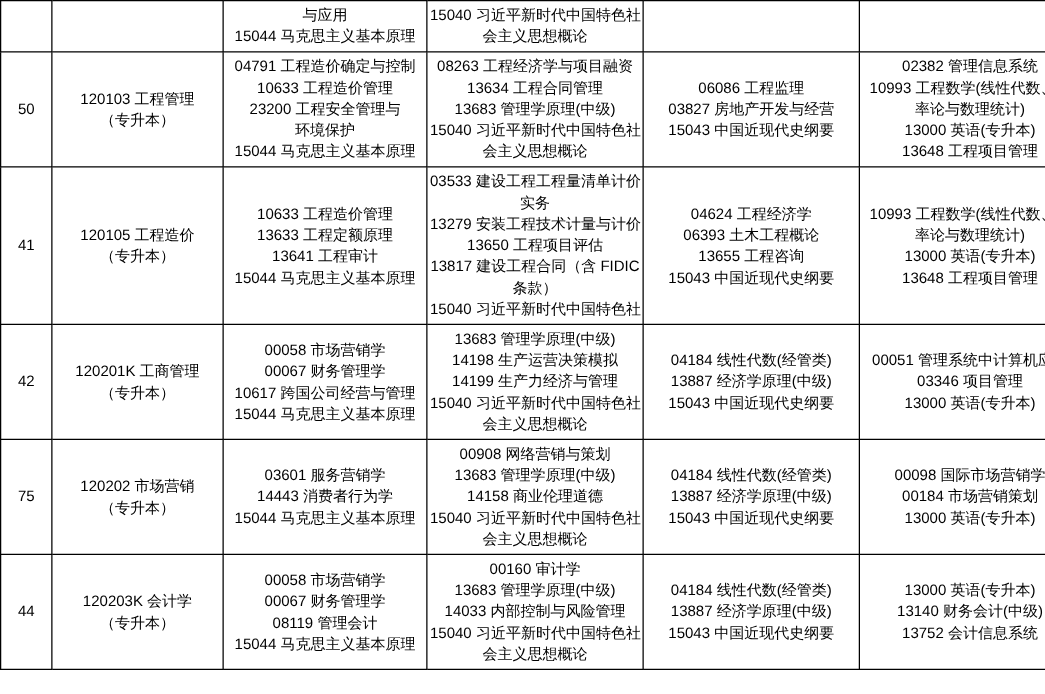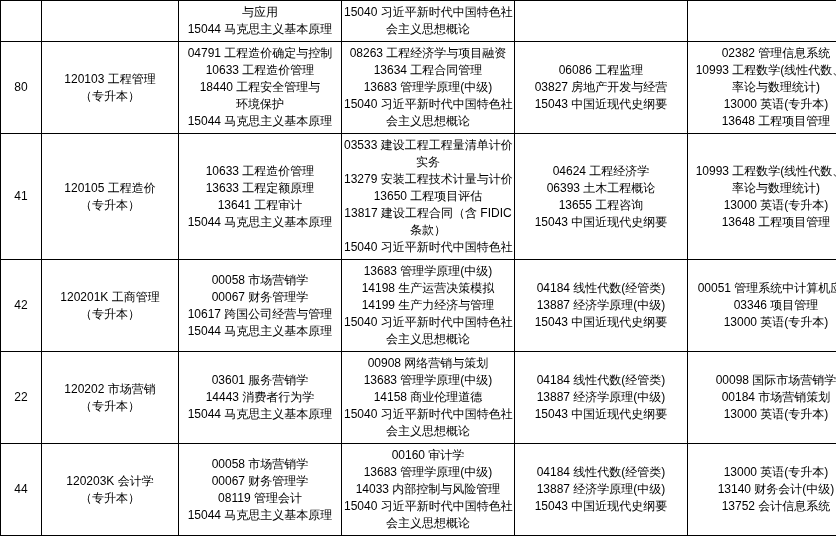--- a/index.html
+++ b/index.html
@@ -73,32 +73,32 @@
           <span class="cell-lines">
             <span>15040 习近平新时代中国特色社</span>
             <span>会主义思想概论</span>
           </span>
         </td>
         <td class="col-c3"></td>
         <td class="col-c4"></td>
       </tr>
 
       <tr>
-        <td class="col-no">80</td>
+        <td class="col-no">50</td>
         <td class="col-major">
           <span class="major-name">
             <span>120103 工程管理</span>
             <span>（专升本）</span>
           </span>
         </td>
         <td class="col-c1">
           <span class="cell-lines">
             <span>04791 工程造价确定与控制</span>
             <span>10633 工程造价管理</span>
-            <span>18440 工程安全管理与</span>
+            <span>23200 工程安全管理与</span>
             <span>环境保护</span>
             <span>15044 马克思主义基本原理</span>
           </span>
         </td>
         <td class="col-c2">
           <span class="cell-lines">
             <span>08263 工程经济学与项目融资</span>
             <span>13634 工程合同管理</span>
             <span>13683 管理学原理(中级)</span>
             <span>15040 习近平新时代中国特色社</span>
@@ -203,21 +203,21 @@
         <td class="col-c4">
           <span class="cell-lines">
             <span>00051 管理系统中计算机应用</span>
             <span>03346 项目管理</span>
             <span>13000 英语(专升本)</span>
           </span>
         </td>
       </tr>
 
       <tr>
-        <td class="col-no">22</td>
+        <td class="col-no">75</td>
         <td class="col-major">
           <span class="major-name">
             <span>120202 市场营销</span>
             <span>（专升本）</span>
           </span>
         </td>
         <td class="col-c1">
           <span class="cell-lines">
             <span>03601 服务营销学</span>
             <span>14443 消费者行为学</span>

